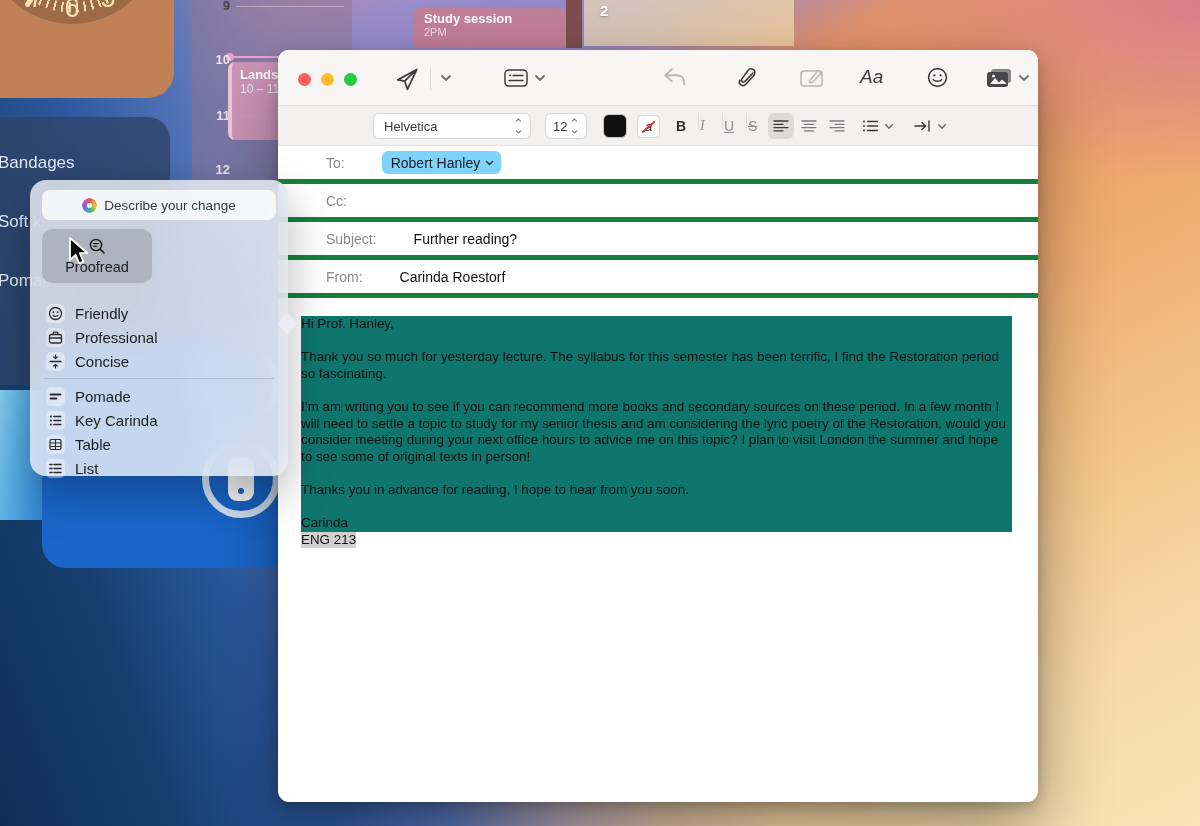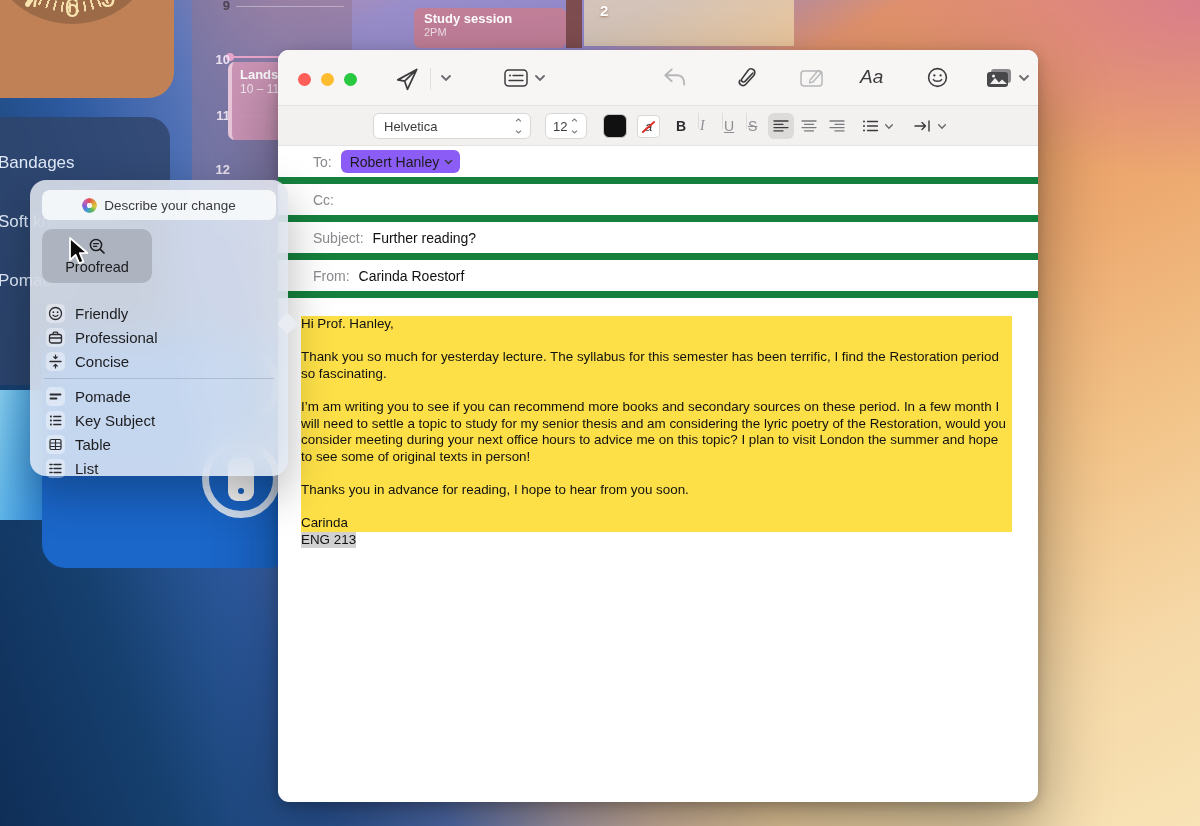--- a/index.html
+++ b/index.html
@@ -94,28 +94,28 @@
   .fmt-letter { width:22px; text-align:center; font-size:14px; color:#8d8d91; }
   .fmt-letter.bold { font-weight:800; color:#2c2c2e; font-size:14px; }
   .fmt-letter.italic { font-family:"Liberation Serif",serif; font-style:italic; }
   .fmt-letter.underline { text-decoration:underline; }
   .fmt-letter.strike { text-decoration:line-through; }
   .fmt-sep { width:1px; height:16px; background:#dddcdb; }
   .align-chip { width:26px; height:26px; border-radius:6px; display:flex; align-items:center; justify-content:center; }
   .align-chip.selected { background:#dcdbd9; }
 
   .fields { background:#fff; }
-  .field-row { position:relative; height:38px; display:flex; align-items:center; border-bottom:7px solid #15803d; padding-left:35px; }
+  .field-row { position:relative; height:38px; display:flex; align-items:center; border-bottom:5px solid #15803d; padding-left:48px;gap:28px; }
   .field-label { color:#8a8a8e; font-size:14px; }
-  .recipient-pill { margin-left:9px; background:#8b5cf6; border-radius:6px; height:23px; padding:0 7px 0 9px;
+  .recipient-pill { margin-left:9px; background:#7dd3fc; border-radius:6px; height:23px; padding:0 7px 0 9px;
     display:flex; align-items:center; gap:5px; font-size:14px; color:#1b1b1d; }
   .field-value { margin-left:9px; font-size:14px; color:#111; }
 
   .mail-body { padding:18px 26px 0 23px; font-size:13.4px; line-height:16.6px; color:#111; }
-  .sel-block { background:#fde047; width:711px; }
+  .sel-block { background:#0f766e; width:711px; }
   .sel-block p { margin:0 0 16.6px 0; }
   .sel-block .last { margin-bottom:0; }
   .sel-inline { background:#d1d1d1; display:inline-block; }
 
   
   .wt-popup { position:absolute; left:30px; top:180px; width:258px; height:296px; border-radius:16px; z-index:20;
     background:rgba(232,236,242,.84); -webkit-backdrop-filter:blur(18px) saturate(1.2); backdrop-filter:blur(18px) saturate(1.2);
     box-shadow:0 18px 45px rgba(0,0,0,.28); padding:10px 12px 11px 12px; }
   .wt-notch { position:absolute; right:-7px; top:136px; width:15px; height:15px; background:rgba(233,237,242,.95);
     transform:rotate(45deg); border-radius:2px; }
@@ -443,21 +443,21 @@
       </div>
       <div class="wt-item">
         <span class="wt-chip">
           <svg width="15" height="15" viewBox="0 0 15 15">
               <rect x="2" y="2.6" width="1.8" height="1.8" fill="#2c2c2e"></rect>
               <rect x="2" y="6.6" width="1.8" height="1.8" fill="#2c2c2e"></rect>
               <rect x="2" y="10.6" width="1.8" height="1.8" fill="#2c2c2e"></rect>
               <path d="M5.8 3.5 h7 M5.8 7.5 h7 M5.8 11.5 h7" stroke="#2c2c2e" stroke-width="1.4" stroke-linecap="round"></path>
             </svg>
         </span>
-        <span>Key Subject</span>
+        <span>Key Carinda</span>
       </div>
       <div class="wt-item">
         <span class="wt-chip">
           <svg width="15" height="15" viewBox="0 0 15 15">
               <rect x="2" y="2.5" width="11" height="10" rx="1.5" fill="none" stroke="#2c2c2e" stroke-width="1.2"></rect>
               <path d="M2 6 h11 M2 9.5 h11 M7.5 2.5 v10" stroke="#2c2c2e" stroke-width="1.1"></path>
             </svg>
         </span>
         <span>Table</span>
       </div>

